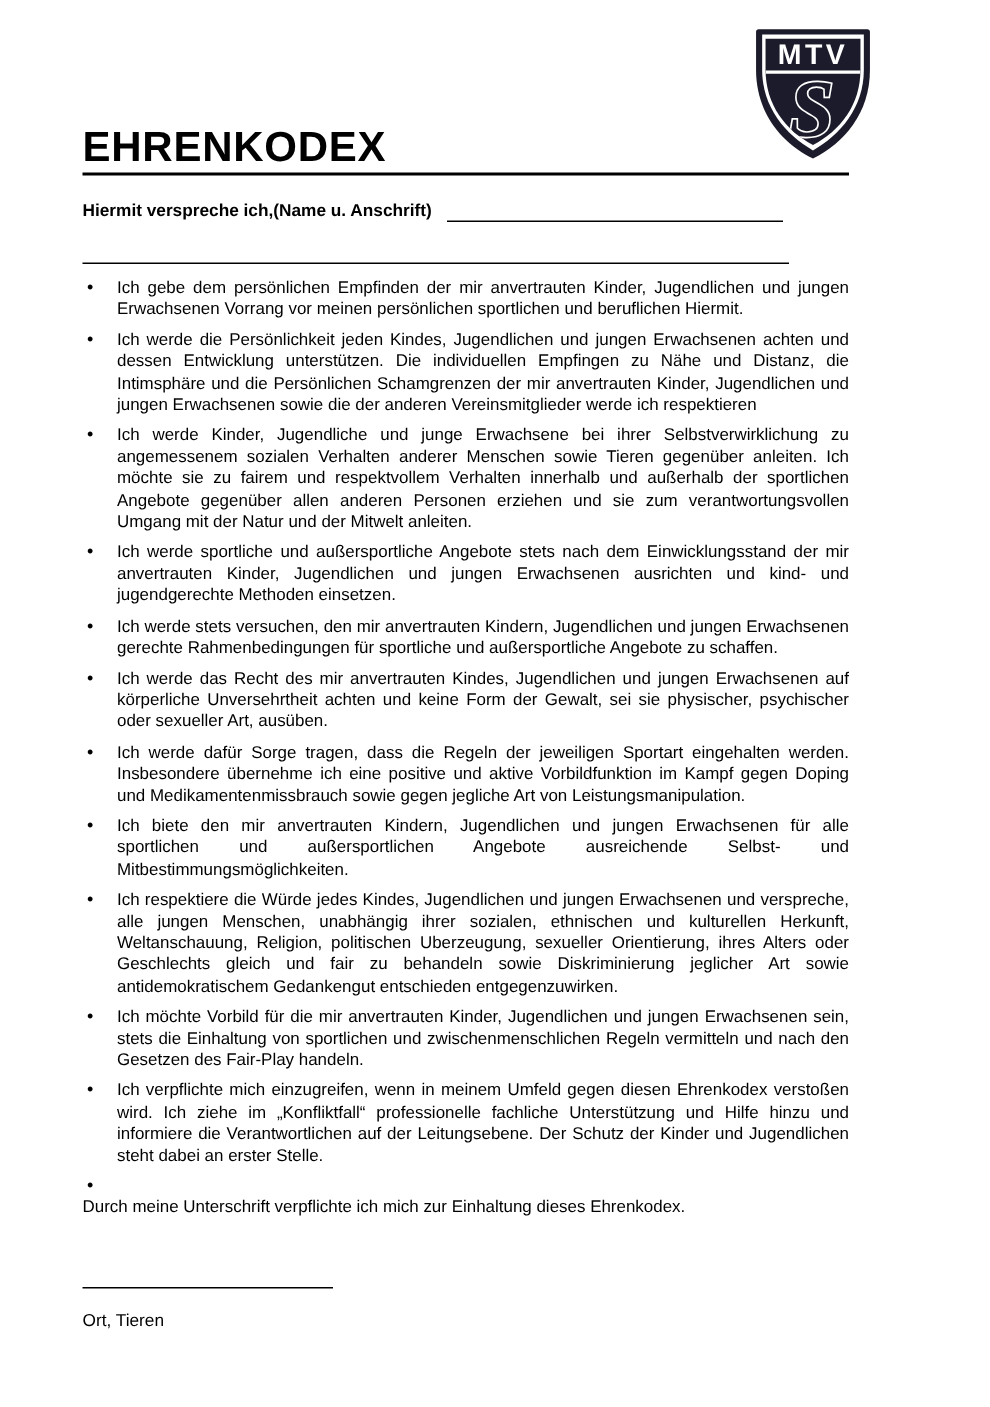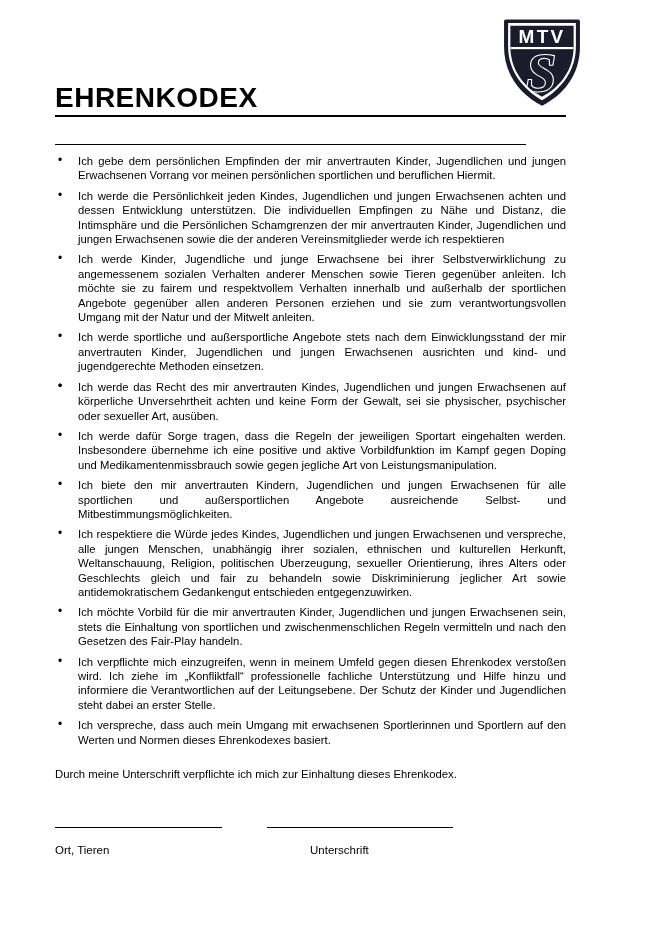--- a/index.html
+++ b/index.html
@@ -131,45 +131,45 @@
       <text x="49" y="85" text-anchor="middle" fill="#1b1b2b" stroke="#ffffff" stroke-width="2.4" paint-order="stroke" font-family="Liberation Serif, serif" font-style="italic" font-weight="bold" font-size="60">S</text>
     </g>
   </svg>
 
   <div class="content">
 
     <h1 class="title">EHRENKODEX</h1>
     <hr class="title-rule">
 
 
+    <div class="promise">
+      <span class="promise-label">Hiermit verspreche ich,(Name u. Anschrift)</span>
+      <span class="name-line"></span>
+    </div>
 
     <div class="address-line"></div>
 
     <ul class="code-list">
       <li><span class="bm">•</span><span>Ich gebe dem persönlichen Empfinden der mir anvertrauten Kinder, Jugendlichen und jungen Erwachsenen Vorrang vor meinen persönlichen sportlichen und beruflichen Hiermit.</span></li>
       <li><span class="bm">•</span><span>Ich werde die Persönlichkeit jeden Kindes, Jugendlichen und jungen Erwachsenen achten und dessen Entwicklung unterstützen. Die individuellen Empfingen zu Nähe und Distanz, die Intimsphäre und die Persönlichen Schamgrenzen der mir anvertrauten Kinder, Jugendlichen und jungen Erwachsenen sowie die der anderen Vereinsmitglieder werde ich respektieren</span></li>
       <li><span class="bm">•</span><span>Ich werde Kinder, Jugendliche und junge Erwachsene bei ihrer Selbstverwirklichung zu angemessenem sozialen Verhalten anderer Menschen sowie Tieren gegenüber anleiten. Ich möchte sie zu fairem und respektvollem Verhalten innerhalb und außerhalb der sportlichen Angebote gegenüber allen anderen Personen erziehen und sie zum verantwortungsvollen Umgang mit der Natur und der Mitwelt anleiten.</span></li>
       <li><span class="bm">•</span><span>Ich werde sportliche und außersportliche Angebote stets nach dem Einwicklungsstand der mir anvertrauten Kinder, Jugendlichen und jungen Erwachsenen ausrichten und kind- und jugendgerechte Methoden einsetzen.</span></li>
-      <li><span class="bm">•</span></li>
+      <li><span class="bm">•</span><span>Ich werde stets versuchen, den mir anvertrauten Kindern, Jugendlichen und jungen Erwachsenen gerechte Rahmenbedingungen für sportliche und außersportliche Angebote zu schaffen.</span></li>
       <li><span class="bm">•</span><span>Ich werde das Recht des mir anvertrauten Kindes, Jugendlichen und jungen Erwachsenen auf körperliche Unversehrtheit achten und keine Form der Gewalt, sei sie physischer, psychischer oder sexueller Art, ausüben.</span></li>
       <li><span class="bm">•</span><span>Ich werde dafür Sorge tragen, dass die Regeln der jeweiligen Sportart eingehalten werden. Insbesondere übernehme ich eine positive und aktive Vorbildfunktion im Kampf gegen Doping und Medikamentenmissbrauch sowie gegen jegliche Art von Leistungsmanipulation.</span></li>
       <li><span class="bm">•</span><span>Ich biete den mir anvertrauten Kindern, Jugendlichen und jungen Erwachsenen für alle sportlichen und außersportlichen Angebote ausreichende Selbst- und Mitbestimmungsmöglichkeiten.</span></li>
       <li><span class="bm">•</span><span>Ich respektiere die Würde jedes Kindes, Jugendlichen und jungen Erwachsenen und verspreche, alle jungen Menschen, unabhängig ihrer sozialen, ethnischen und kulturellen Herkunft, Weltanschauung, Religion, politischen Uberzeugung, sexueller Orientierung, ihres Alters oder Geschlechts gleich und fair zu behandeln sowie Diskriminierung jeglicher Art sowie antidemokratischem Gedankengut entschieden entgegenzuwirken.</span></li>
       <li><span class="bm">•</span><span>Ich möchte Vorbild für die mir anvertrauten Kinder, Jugendlichen und jungen Erwachsenen sein, stets die Einhaltung von sportlichen und zwischenmenschlichen Regeln vermitteln und nach den Gesetzen des Fair-Play handeln.</span></li>
       <li><span class="bm">•</span><span>Ich verpflichte mich einzugreifen, wenn in meinem Umfeld gegen diesen Ehrenkodex verstoßen wird. Ich ziehe im „Konfliktfall“ professionelle fachliche Unterstützung und Hilfe hinzu und informiere die Verantwortlichen auf der Leitungsebene. Der Schutz der Kinder und Jugendlichen steht dabei an erster Stelle.</span></li>
-      <li><span class="bm">•</span><span>Ich verspreche, dass auch mein Umgang mit erwachsenen Sportlerinnen und Sportlern auf den Werten und Normen dieses Ehrenkodexes basiert.</span></li>
+      <li><span class="bm">•</span></li>
     </ul>
 
     <p class="closing">Durch meine Unterschrift verpflichte ich mich zur Einhaltung dieses Ehrenkodex.</p>
 
     <div class="sig-row">
       <div class="sig-col1">
         <div class="sig-line"></div>
         <div class="sig-label">Ort, Tieren</div>
       </div>
-      <div class="sig-col2">
-        <div class="sig-line"></div>
-        <div class="sig-label">Unterschrift</div>
-      </div>
     </div>
 
   </div>
 </div>
 
 </body></html>

